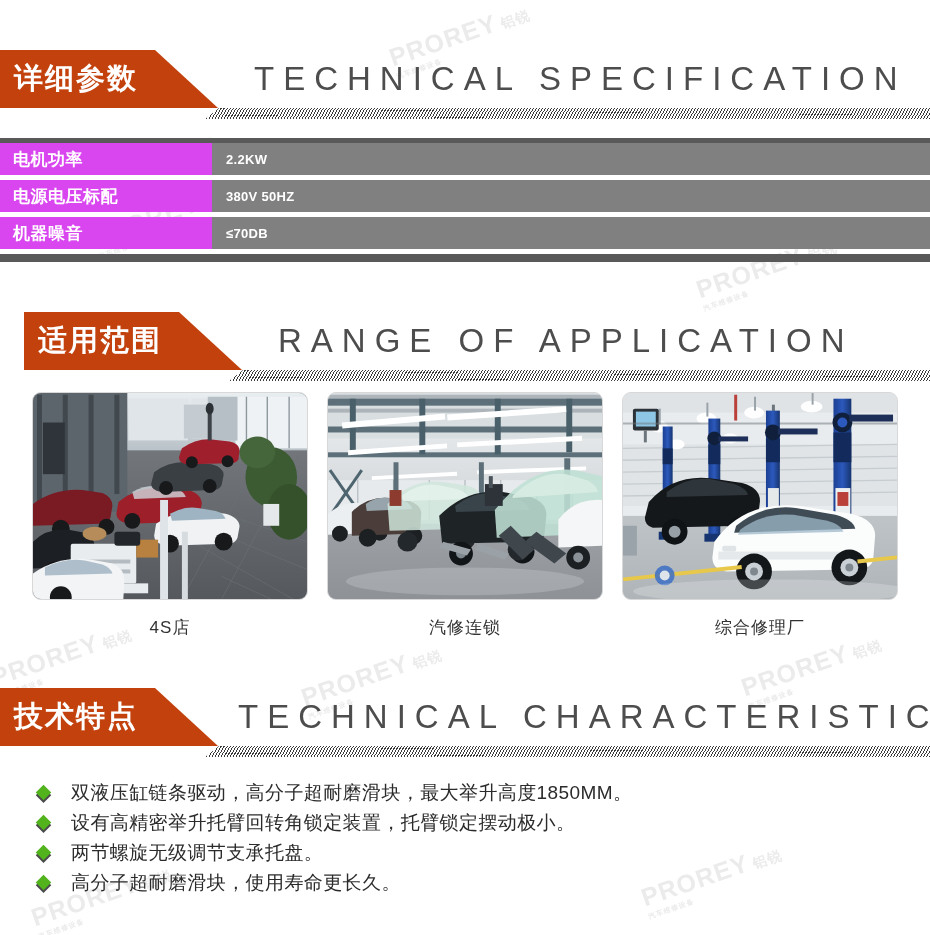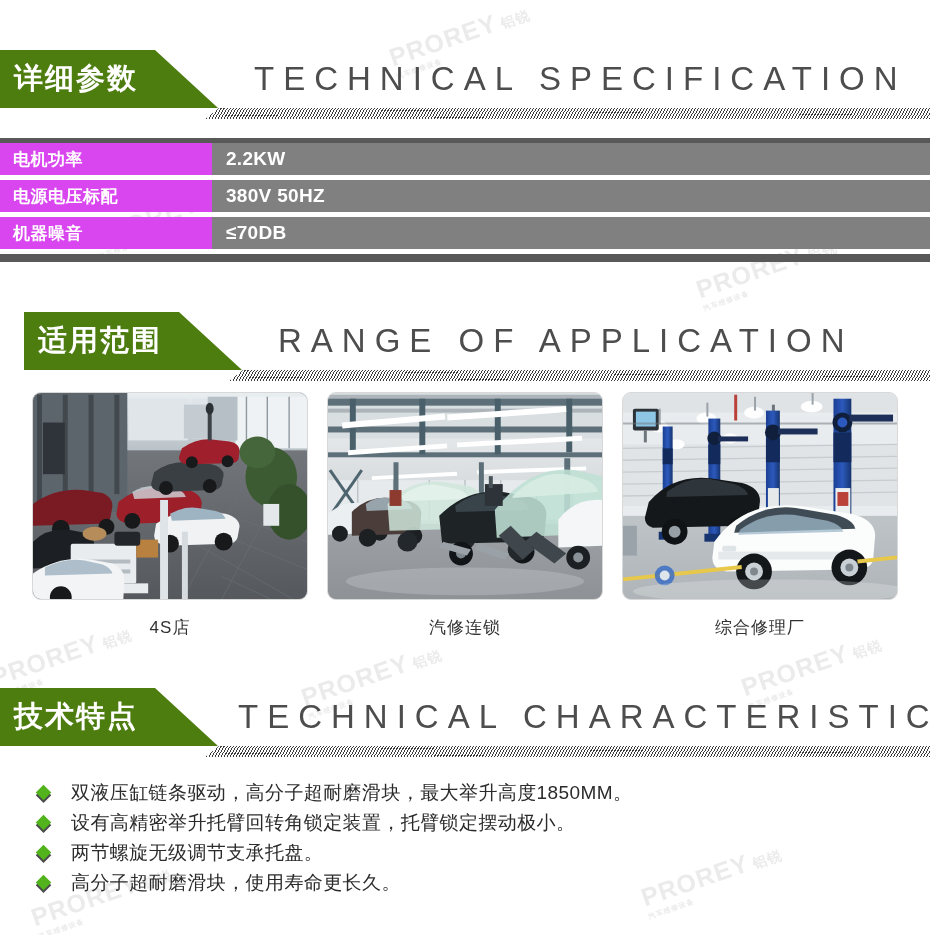--- a/index.html
+++ b/index.html
@@ -40,21 +40,21 @@
   .section-header {
     position:absolute;
     left:0; width:930px;
     height:72px;
     z-index:3;
   }
   .sh-green {
     position:absolute;
     left:0; top:0;
     height:58px;
-    background:#4d7c0f;
+    background:#c2410c;
     display:flex;
     align-items:center;
     color:#ffffff;
     font-size:29px;
     font-weight:bold;
     letter-spacing:2px;
     padding-left:14px;
     clip-path:polygon(0 0, calc(100% - 63px) 0, 100% 100%, 0 100%);
   }
   .sh-green .sh-cn { line-height:1; padding-bottom:2px; }
@@ -105,21 +105,21 @@
     font-size:17px;
     font-weight:bold;
     display:flex; align-items:center;
     padding-left:13px;
     letter-spacing:0.5px;
   }
   .spec-value {
     flex:1;
     background:#808080;
     color:#ffffff;
-    font-size:19px;
+    font-size:13px;
     font-weight:bold;
     display:flex; align-items:center;
     padding-left:14px;
     letter-spacing:0.3px;
   }
   .spec-bottom-rule {
     height:8px;
     background:#595959;
   }
 

